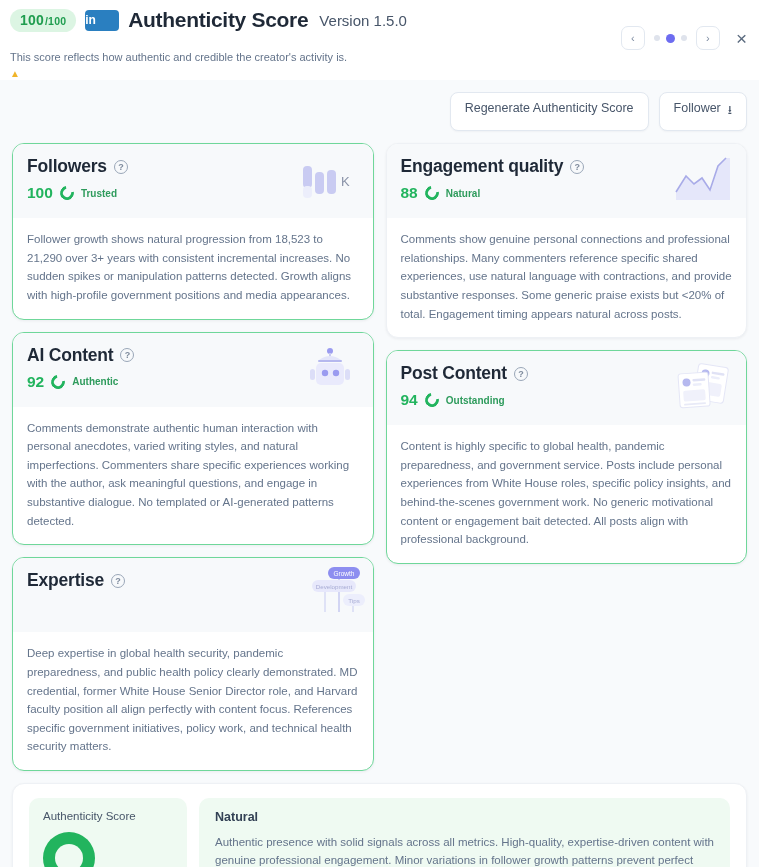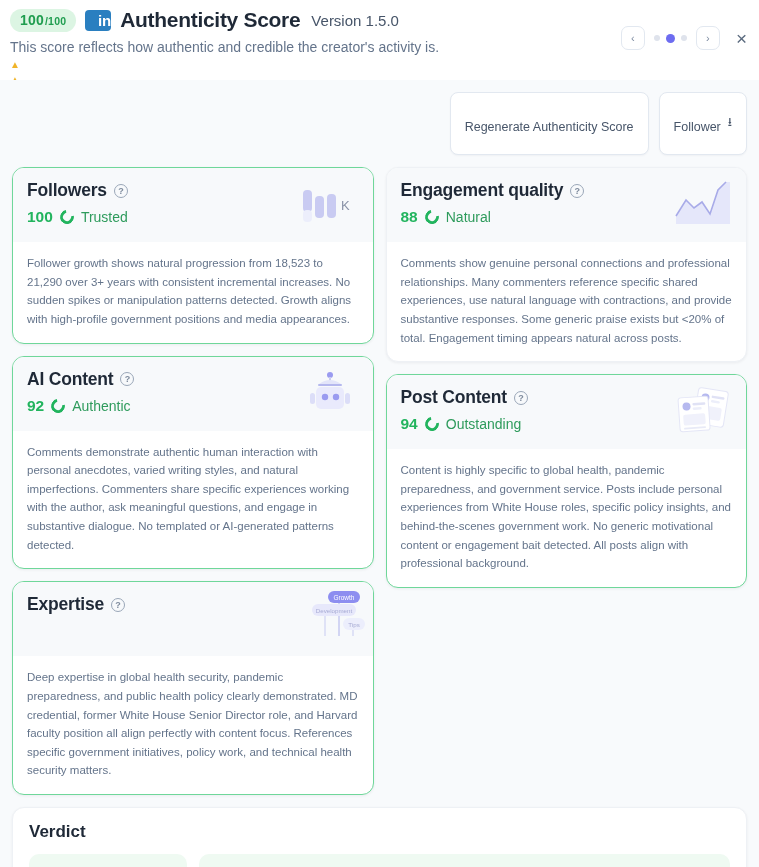--- a/index.html
+++ b/index.html
@@ -14,50 +14,50 @@
   
   .header { position: relative; padding: 8px 10px 6px 10px; background:#fff; }
   .title-row { display: flex; align-items: center; gap: 9px; }
   .score-pill {
     background:#dcf5e3; color:#1f9d4f; border-radius: 999px;
     padding: 3px 10px 4px 10px; font-size: 14px; font-weight: 700;
     letter-spacing:.2px; display:flex; align-items:baseline; gap:1px;
   }
   .score-pill .denom { font-size: 10.5px; font-weight: 700; }
   .li-icon {
-    width: 26px; height: 21px; border-radius: 4px; background:#2a7fc0;
-    color:#fff; font-size: 15px; font-weight: 700; line-height: 21px;
-    text-align: right; font-family:"Liberation Sans",sans-serif;
+    width: 34px; height: 21px; border-radius: 4px; background:#2a7fc0;
+    color:#fff; font-size: 12px; font-weight: 700; line-height: 21px;
+    text-align: left; font-family:"Liberation Sans",sans-serif;
   }
   .page-title { font-size: 21px; font-weight: 700; color:#1f2937; letter-spacing:-.3px; }
   .version { font-size: 15px; color:#475569; font-weight: 400; margin-left: 2px; }
 
-  .subtitle { font-size: 14px; color:#64748b; margin-top: 5px; line-height: 1.45; }
+  .subtitle { font-size: 11px; color:#64748b; margin-top: 18px; line-height: 1.45; }
   .warn-line { font-size: 11px; color:#64748b; line-height: 1.45; display:flex; align-items:flex-start; gap:4px; }
   .warn-ico { color:#f0b429; font-size: 10px; line-height: 1.5; }
 
   .header-right { position:absolute; top: 26px; right: 12px; display:flex; align-items:center; gap: 16px; }
   .pager { display:flex; align-items:center; gap:7px; }
   .pg-btn {
     width: 24px; height: 24px; border:1px solid #e2e8f0; border-radius: 7px;
     background:#fff; color:#7c8aa0; font-size: 11px; line-height: 22px; text-align:center; cursor:pointer;
   }
   .dots { display:flex; align-items:center; gap:6px; padding: 0 2px; }
   .dot { width:6px; height:6px; border-radius:50%; background:#dfe3ec; }
   .dot.active { width:9px; height:9px; background:#6d6cf0; }
   .close-x { color:#5b6b7f; font-size: 19px; cursor:pointer; line-height: 1; }
 
   
   .body-wrap { position:absolute; top: 80px; left: 0; right: 0; bottom: 0; background:#f8fafc; padding: 12px 12px 0 12px; }
 
   .actions { display:flex; justify-content:flex-end; gap: 10px; margin-bottom: 12px; }
   .btn {
     background:#fff; border:1px solid #e2e8f0; border-radius: 8px;
-    padding: 20px 14px; font-size: 12.5px; color:#475569; cursor:pointer;
-    display:flex; align-items:flex-end; gap:7px; box-shadow: 0 1px 2px rgba(16,24,40,.04);
+    padding: 8px 14px; font-size: 12.5px; color:#475569; cursor:pointer;
+    display:flex; align-items:flex-start; gap:7px; box-shadow: 0 1px 2px rgba(16,24,40,.04);
   }
   .dl-ico { font-size: 12px; color:#475569; }
 
   .grid { display: grid; grid-template-columns: 1fr 1fr; column-gap: 12px; }
   .col { display:flex; flex-direction:column; gap: 12px; }
 
   .card {
     background:#fff; border-radius: 12px; border:1px solid #eef1f5;
     box-shadow: 0 1px 3px rgba(16,24,40,.06);
     overflow:hidden;
@@ -71,21 +71,21 @@
   .q-ico {
     width:14px; height:14px; border:1.3px solid #9aa7b8; border-radius:50%;
     color:#7d8a9c; font-size:9px; line-height:12px; text-align:center; font-weight:700; cursor:pointer;
   }
   .score-row { display:flex; align-items:center; gap:7px; margin-top: 7px; }
   .score-num { font-size: 15.5px; font-weight: 700; color:#22b45e; }
   .ring {
     width: 14px; height: 14px; border-radius: 50%;
     border: 3px solid #22b45e; border-top-color: transparent; transform: rotate(35deg);
   }
-  .score-label { font-size: 14px; color:#2e9b5c; font-weight: 400; }
+  .score-label { font-size: 10px; color:#2e9b5c; font-weight: 700; }
 
   .card-ico { position:absolute; right: 14px; top: 12px; width: 58px; height: 46px; }
 
   .card-body { padding: 12px 14px 14px 14px; font-size: 11.5px; color:#64748b; line-height: 1.62; }
 
   
   .verdict {
     background:#fff; border-radius: 12px; border:1px solid #eef1f5;
     box-shadow: 0 1px 3px rgba(16,24,40,.06);
     margin-top: 12px; padding: 14px 16px 16px 16px;
@@ -284,21 +284,20 @@
               </g>
             </svg>
           </div>
           <div class="card-body">Content is highly specific to global health, pandemic preparedness, and government service. Posts include personal experiences from White House roles, specific policy insights, and behind-the-scenes government work. No generic motivational content or engagement bait detected. All posts align with professional background.</div>
         </div>
 
       </div>
     </div>
 
     <div class="verdict">
-      <div class="verdict-title">Verdict</div>
       <div class="verdict-row">
         <div class="v-score">
           <div class="v-score-label">Authenticity Score</div>
           <div class="donut-row">
             <div class="donut" style="background: conic-gradient(rgb(34, 180, 94) 0deg, rgb(34, 180, 94) 100%, rgb(227, 243, 233) 100%, rgb(227, 243, 233) 100%);"></div>
 
           </div>
         </div>
         <div class="v-text">
           <div class="v-head">Natural</div>

